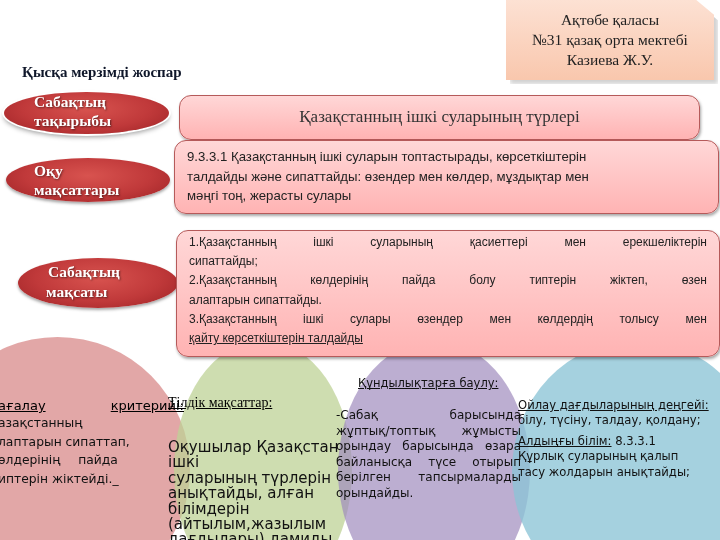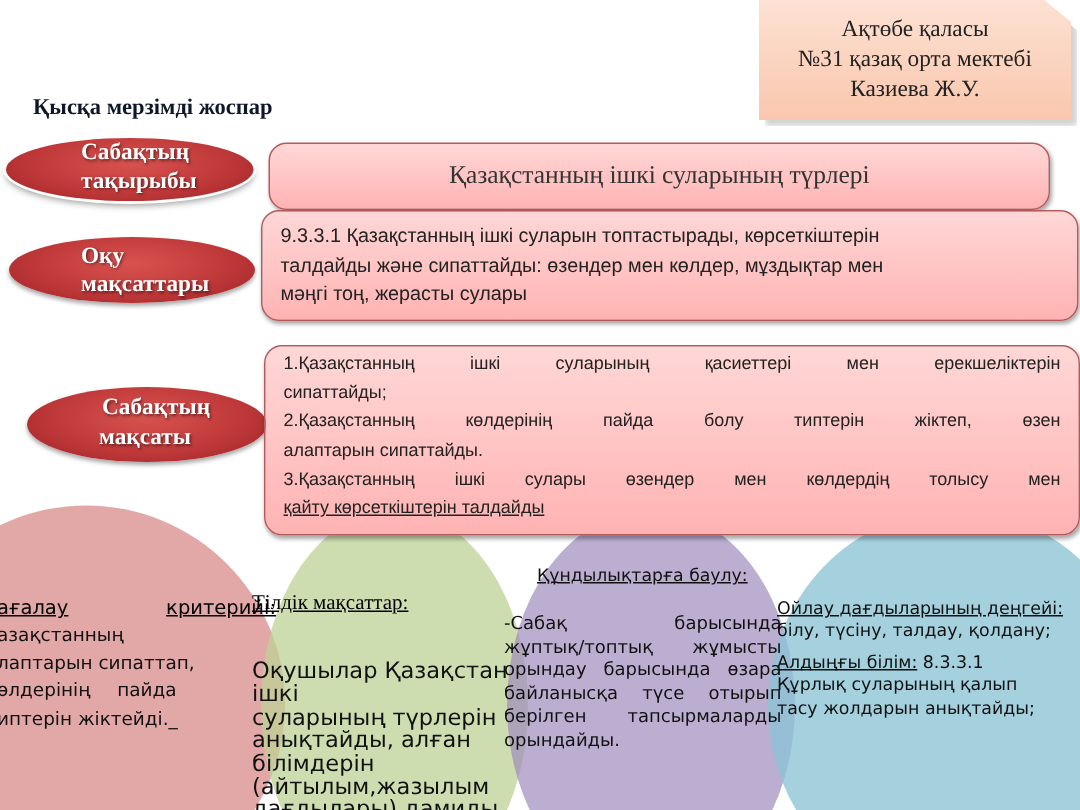--- a/index.html
+++ b/index.html
@@ -15,21 +15,21 @@
     display:flex; flex-direction:column; justify-content:center; padding-top:6px; box-sizing:border-box; }
   .school-shadow { left:510px; top:0px; width:208px; height:84px; background:rgba(0,0,0,.18);
     clip-path:polygon(0 0, 88% 0, 100% 24%, 100% 100%, 0 100%); filter:blur(2px); }
 
   .plan-title { left:22px; top:64px; font-family:"Liberation Serif", serif; font-weight:bold; font-size:15px; color:#0f172a; }
 
   
   .oval { background:radial-gradient(ellipse at 50% 40%, #d8534f 0%, #c0393a 55%, #9b2124 100%);
     border-radius:50%; color:#fff; font-family:"Liberation Serif", serif; font-weight:bold; font-size:15.5px; line-height:19px;
     box-shadow:0 2px 3px rgba(0,0,0,.35); text-shadow:1px 1px 2px rgba(0,0,0,.5); }
-  .oval .t { position:absolute;margin-left:20px; }
+  .oval .t { position:absolute; }
   .oval-topic { left:4px; top:92px; width:165px; height:42px; box-shadow:0 0 0 2px #fff, 0 3px 5px rgba(0,0,0,.4); }
   .oval-obj { left:6px; top:158px; width:164px; height:44px; }
   .oval-goal { left:18px; top:258px; width:160px; height:50px; }
 
   
   .pbox { background:linear-gradient(180deg,#ffd7d7 0%,#ffb3b3 100%); border:1px solid #b55a5a; border-radius:12px;
     box-shadow:1px 2px 3px rgba(0,0,0,.35); color:#222; box-sizing:border-box; }
   .box-topic { left:179px; top:95px; width:521px; height:45px; font-family:"Liberation Serif", serif; font-size:17px; text-align:center; line-height:41px; color:#333; }
   .box-obj { left:174px; top:140px; width:545px; height:74px; padding:6px 12px; font-size:13.2px; line-height:19.5px; }
   .box-goal { left:176px; top:230px; width:544px; height:127px; padding:2px 12px; font-size:12px; line-height:19.2px; text-align:justify; }

